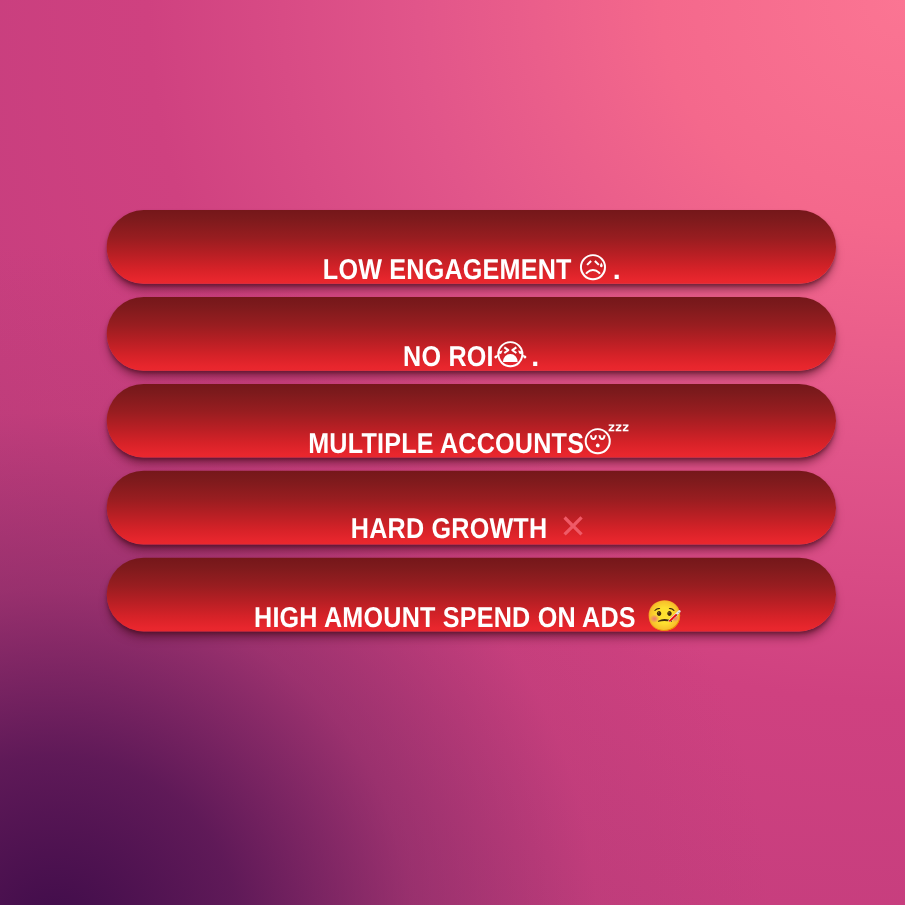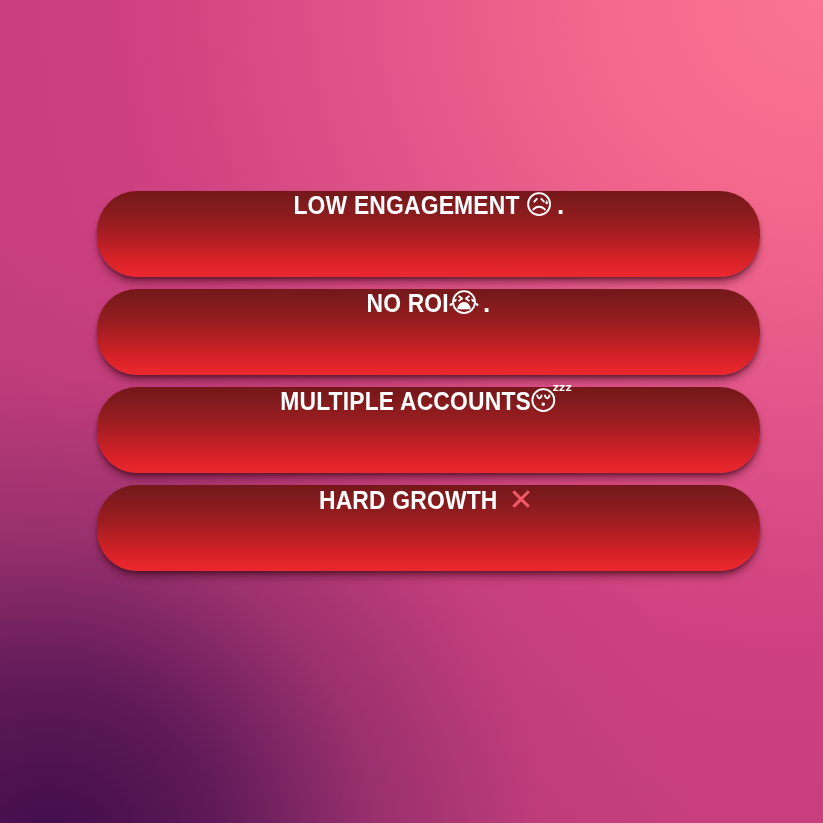--- a/index.html
+++ b/index.html
@@ -27,35 +27,35 @@
     left: 97px;
     top: 191px;
     width: 663px;
     display: flex;
     flex-direction: column;
     gap: 12px;
   }
 
   .pill {
     position: relative;
-    height: 86px;
+    height: 67px;
     border-radius: 40px;
     background: linear-gradient(180deg,
         #75171a 0%,
         #7d1a1c 12%,
         #981d20 38%,
         #b81f24 60%,
         #d62228 80%,
         #e8262d 95%,
         #e9282e 100%);
     box-shadow:
       0 7px 9px -2px rgba(60, 8, 20, 0.55),
       0 2px 3px rgba(40, 5, 14, 0.35);
     display: flex;
-    align-items: flex-start;
+    align-items: flex-end;
     justify-content: center;
     box-sizing: border-box;
     padding: 0 24px;
   }
 
   .pill-label {
     color: #ffffff;
     font-family: "Liberation Sans", sans-serif;
     font-weight: bold;
     font-size: 26px;
@@ -138,15 +138,22 @@
     </div>
 
     <div class="pill">
       <div class="pill-label">
         <span class="pill-text">HARD GROWTH</span>
         <span class="pill-emoji crossmark wide">✕</span>
         <span class="pill-tail"></span>
       </div>
     </div>
 
+    <div class="pill">
+      <div class="pill-label">
+        <span class="pill-text">HIGH AMOUNT SPEND ON ADS</span>
+        <span class="pill-emoji wide">🤒</span>
+        <span class="pill-tail"></span>
+      </div>
+    </div>
 
   </div>
 </div>
 
 </body></html>

